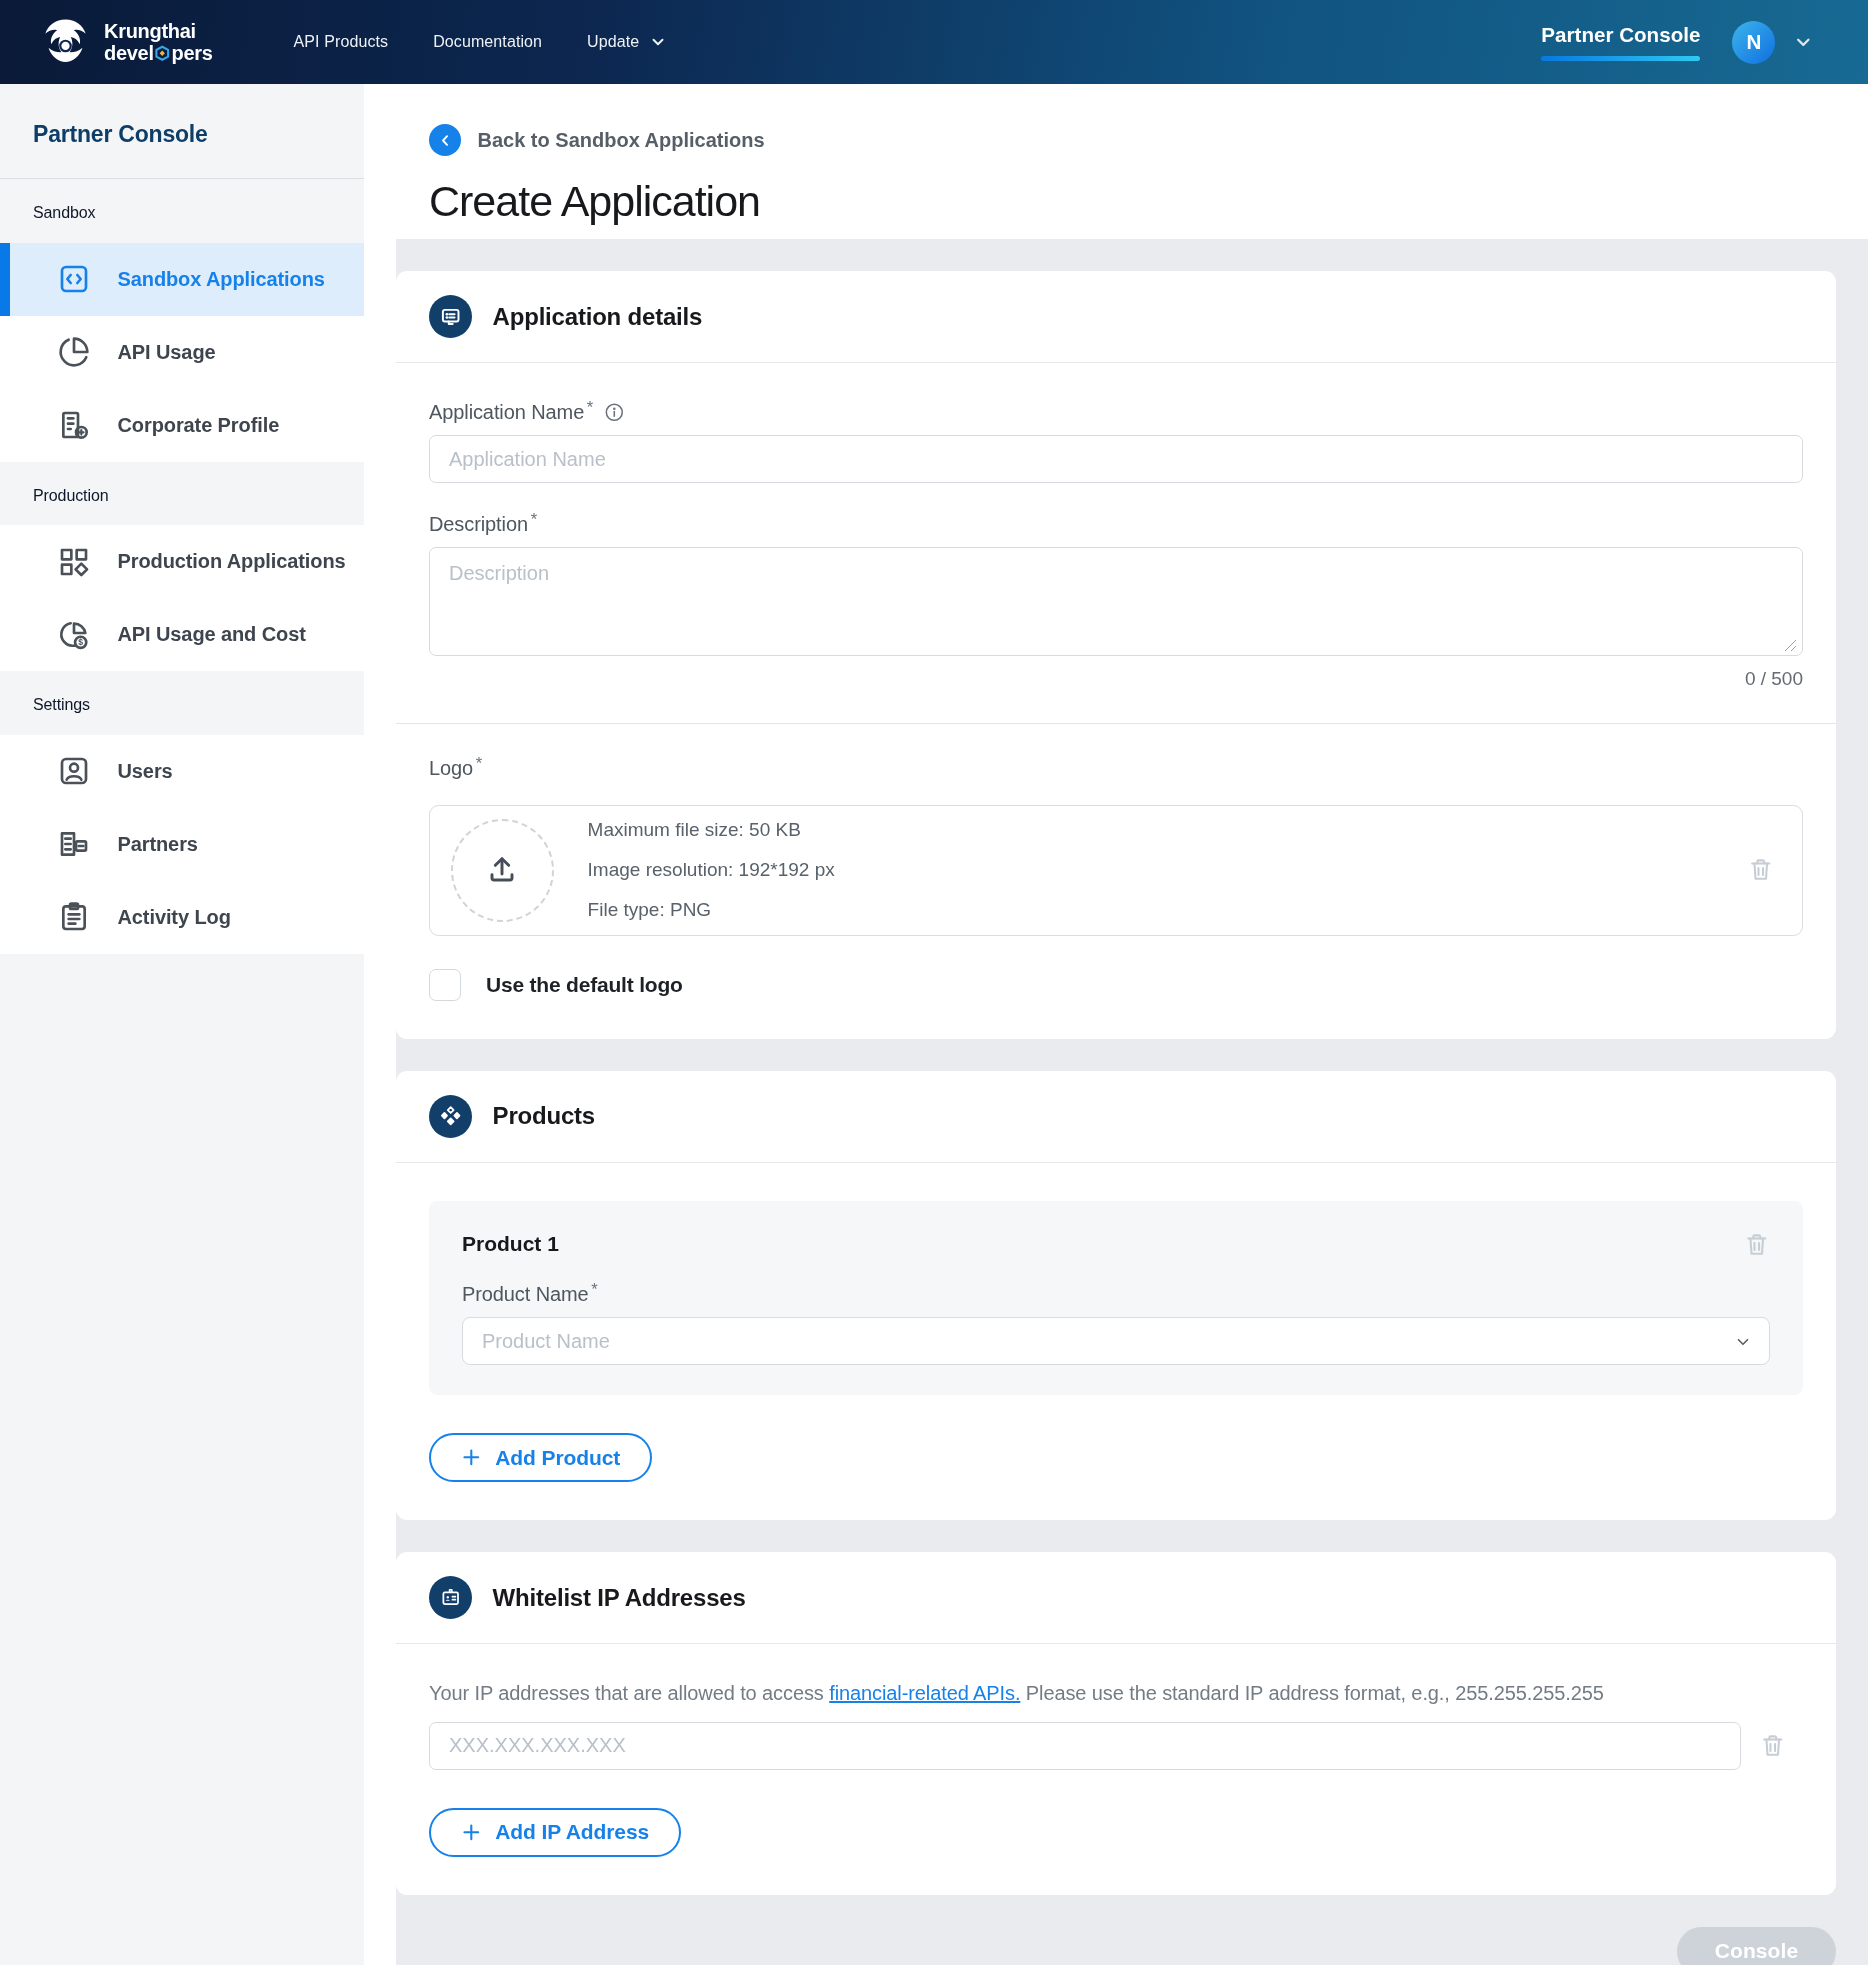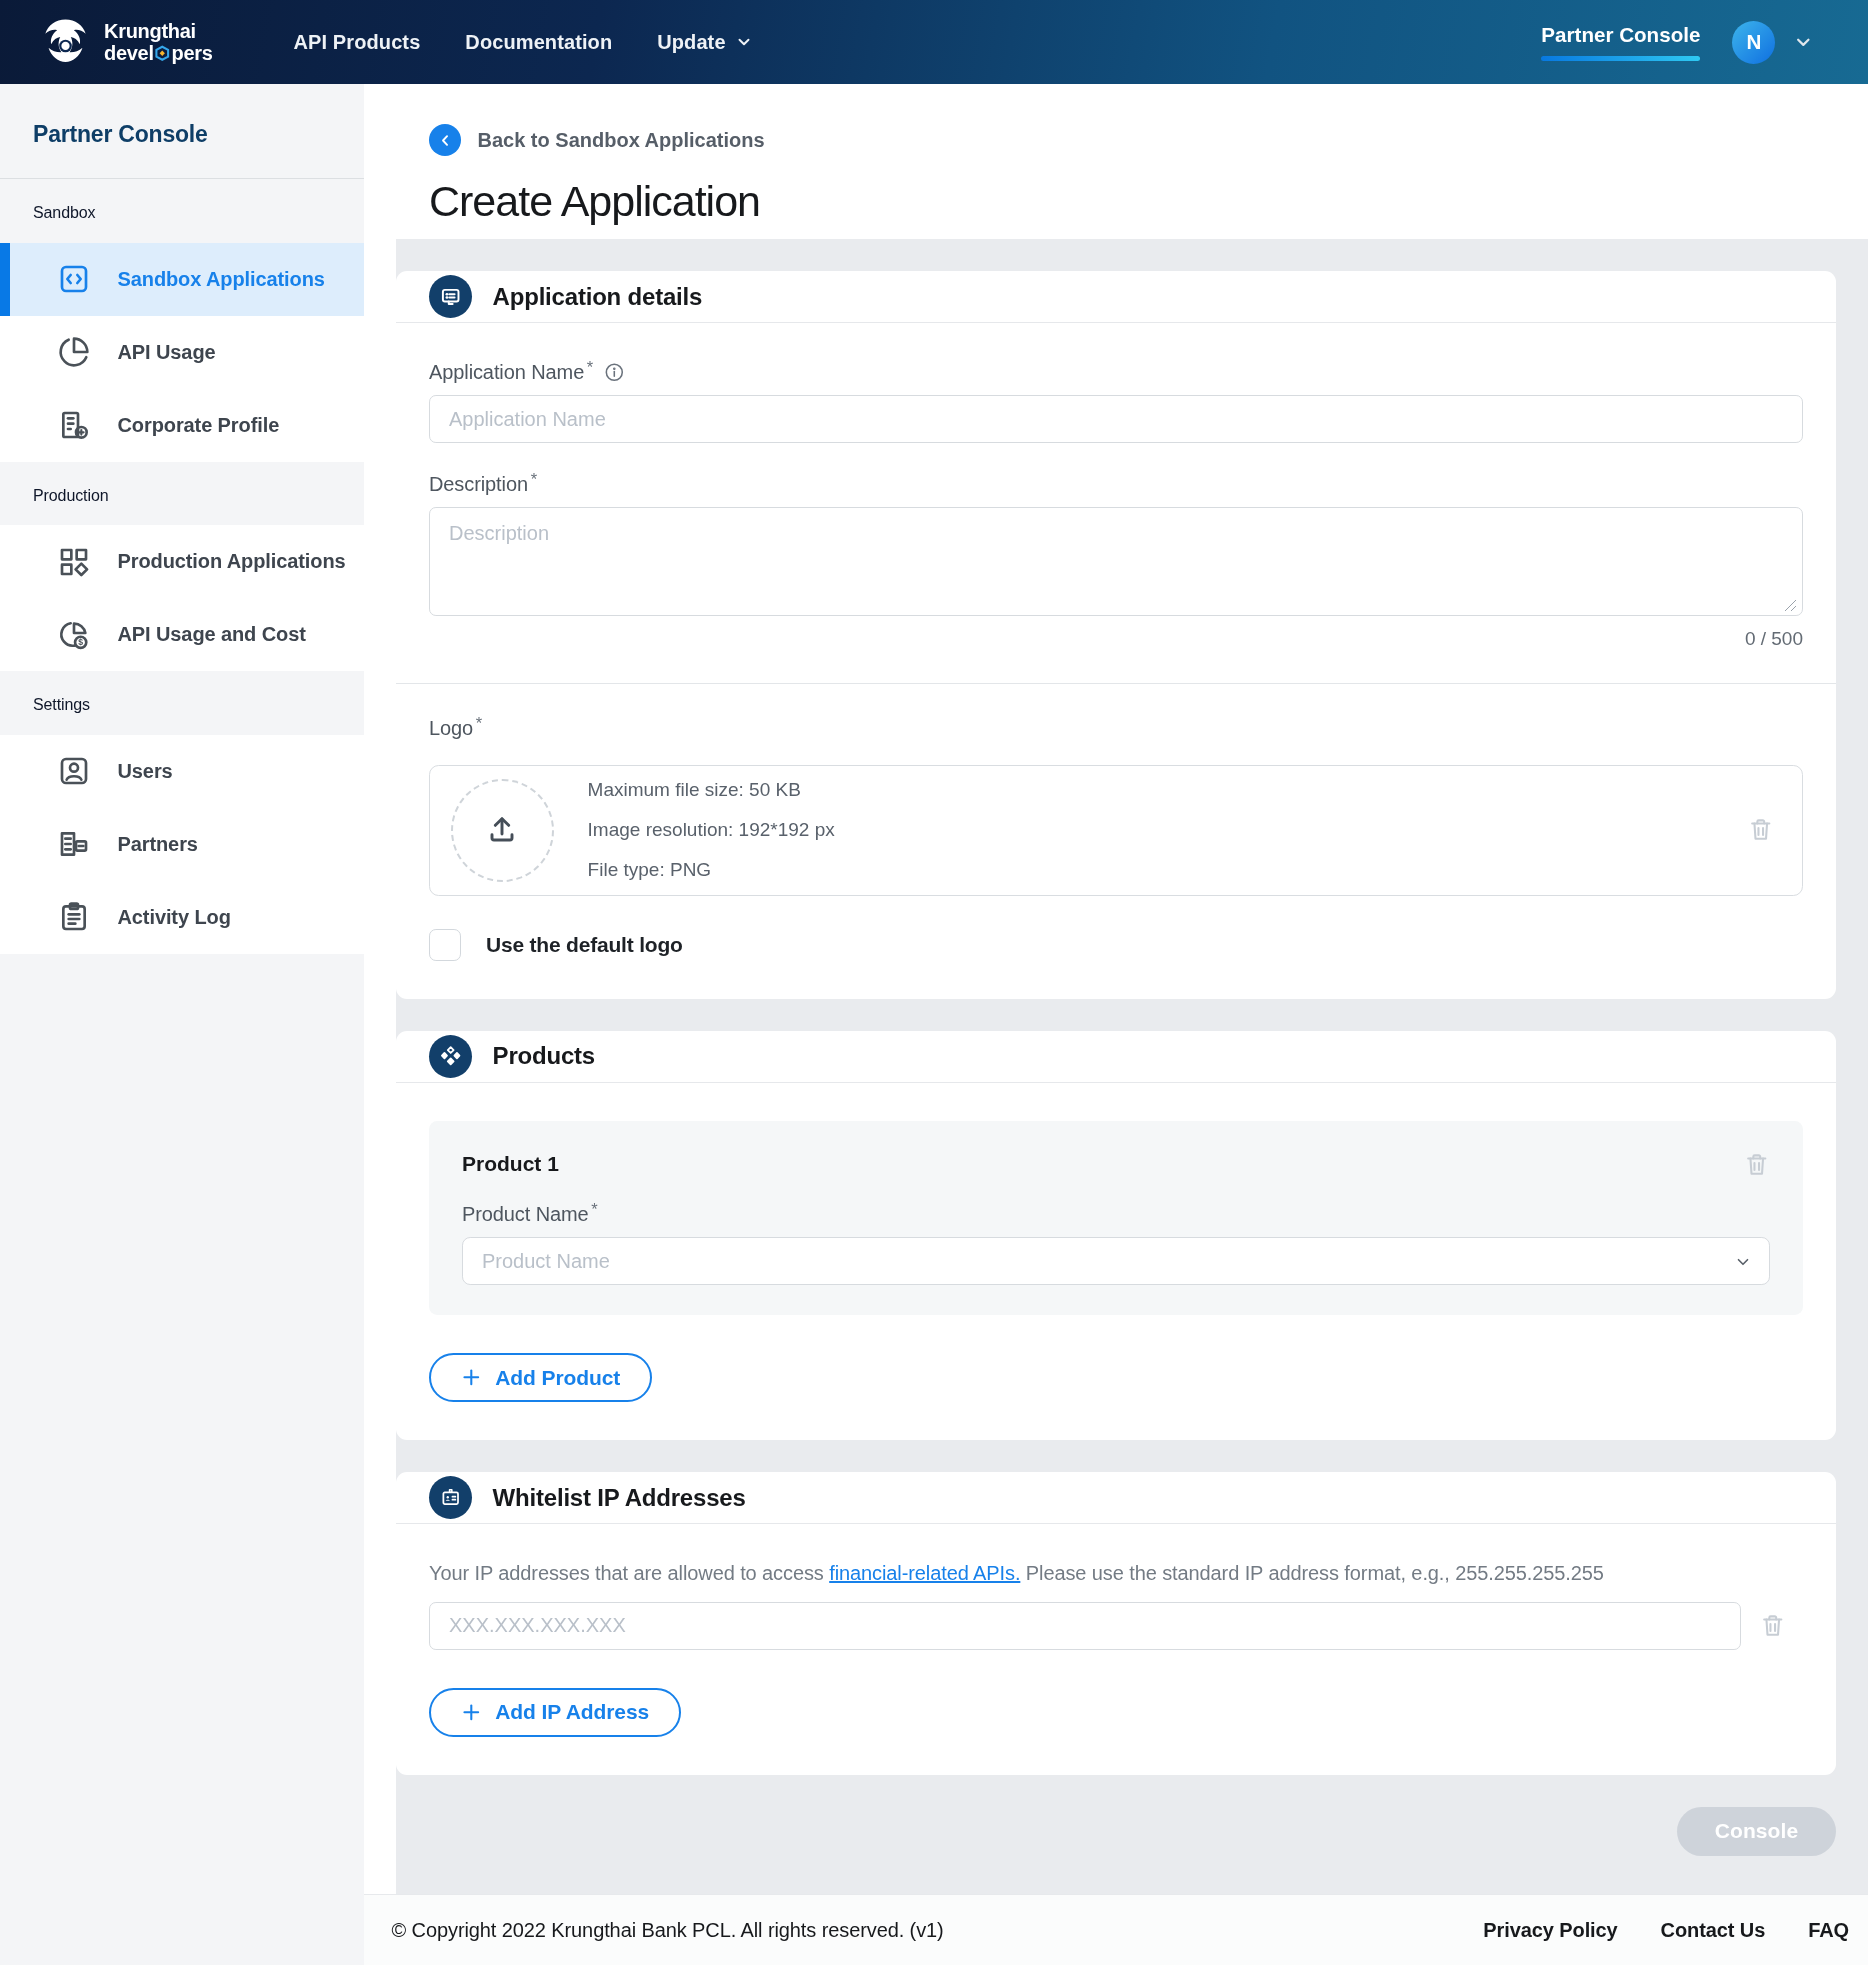--- a/index.html
+++ b/index.html
@@ -15,21 +15,21 @@
     height:84px; display:flex; align-items:center;
     background:linear-gradient(100deg,#0a1a38 0%,#0c2750 32%,#115381 68%,#176a93 100%);
     padding:0 54px 0 38px;
   }
   .brand { display:flex; align-items:center; }
   .brand-logo { width:55px; height:55px; }
   .brand-text { margin-left:11px; color:#fff; font-weight:700; font-size:20px; line-height:22px; letter-spacing:-0.3px; }
   .brand-line2 { display:flex; align-items:center; }
   .brand-hex { width:16.5px; height:16.5px; margin:0 0.7px; }
   .nav-links { display:flex; align-items:center; margin-left:81px; gap:45px; }
-  .nav-link { color:#eef2f6; font-size:20px; letter-spacing:0.1px; cursor:pointer; display:flex; align-items:center; gap:9.6px;font-weight:bold; }
+  .nav-link { color:#eef2f6; font-size:16px; letter-spacing:0.1px; cursor:pointer; display:flex; align-items:center; gap:9.6px; }
   .nav-chevron { width:18px; height:18px; stroke:#eef2f6; }
   .nav-right { margin-left:auto; display:flex; align-items:center; }
   .pc-link { position:relative; color:#fff; font-weight:700; font-size:20.6px; padding-bottom:13.7px; cursor:pointer; }
   .pc-underline { position:absolute; left:0; right:0; bottom:0; height:4.8px; border-radius:2.7px;
     background:linear-gradient(90deg,#0878e0,#2fc9f2); }
   .avatar { width:43px; height:43px; border-radius:50%; margin-left:32px;
     background:linear-gradient(135deg,#3db5ec,#0f6fe0);
     color:#fff; font-weight:700; font-size:20.6px; display:flex; align-items:center; justify-content:center; cursor:pointer; }
   .avatar-chevron { width:20.6px; height:20.6px; stroke:#dfe6ec; margin-left:18px; cursor:pointer; }
 
@@ -55,21 +55,21 @@
   .main-header { padding:40px 0 0 65px; height:155px; flex:none; }
   .back-row { display:flex; align-items:center; gap:16.5px; cursor:pointer; }
   .back-circle { width:32px; height:32px; border-radius:50%; background:#1781ea; display:flex; align-items:center; justify-content:center; }
   .back-circle svg { width:15px; height:15px; stroke:#fff; }
   .back-label { font-size:20px; font-weight:700; color:#565e68; }
   .page-title { margin-top:20.6px; font-size:43px; font-weight:400; color:#17191c; letter-spacing:-1px; }
 
   .content-gray { margin-left:32px; background:#e9ebee; padding:32px 32px 0 0; flex:1; }
 
   .card { background:#ffffff; border-radius:11px; margin-bottom:32px; }
-  .card-header { display:flex; align-items:center; gap:20.6px; padding:22px 33px; height:52px; border-bottom:0.7px solid #e6e8eb; }
+  .card-header { display:flex; align-items:center; gap:20.6px; padding:22px 33px; height:92px; border-bottom:0.7px solid #e6e8eb; }
   .card-header-icon { width:43px; height:43px; border-radius:50%; background:#123f6a; display:flex; align-items:center; justify-content:center; flex:none; }
   .card-header-icon svg { width:23.4px; height:23.4px; }
   .card-title { font-size:24px; font-weight:700; color:#17191c; letter-spacing:-0.2px; }
   .card-body { padding:38px 33px; }
 
   .field-label { display:flex; align-items:center; font-size:20px; color:#4e565f; letter-spacing:-0.1px; }
   .req { color:#6a727c; font-size:16.5px; margin-left:2.7px; transform:translateY(-5.5px); }
   .info-icon { width:20.6px; height:20.6px; margin-left:11px; color:#6a727c; cursor:pointer; }
 
   .text-input {

